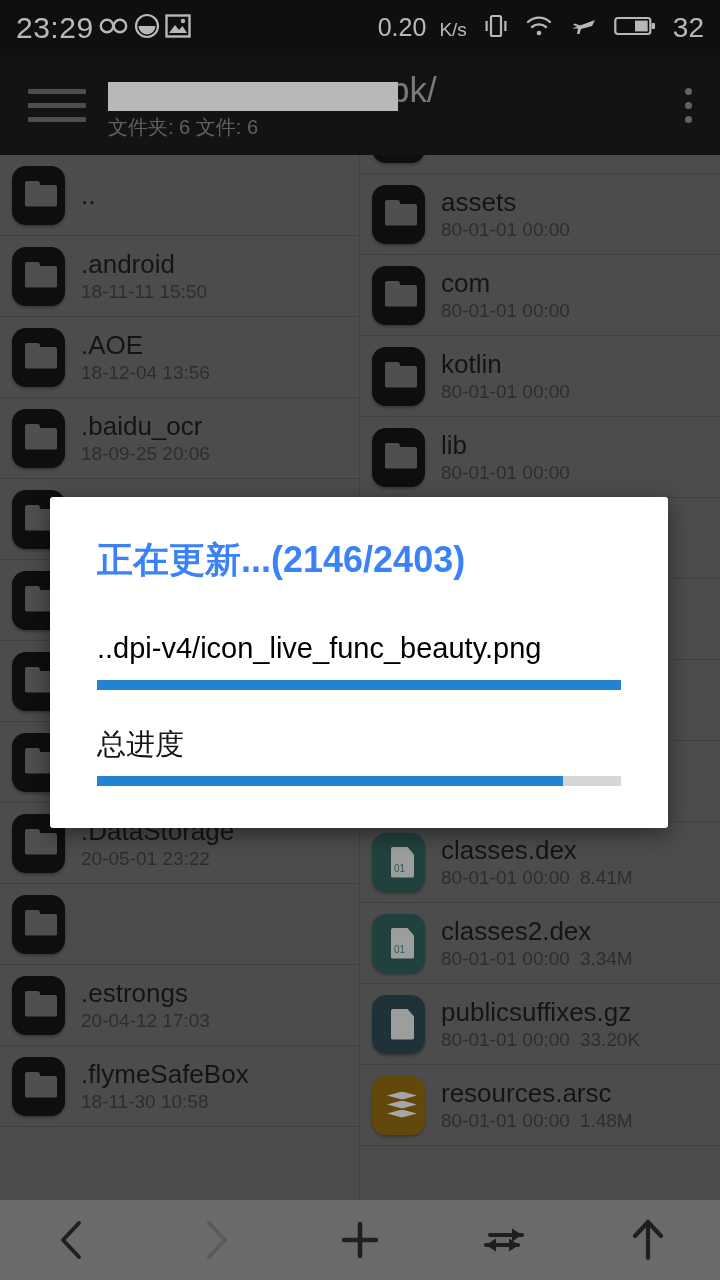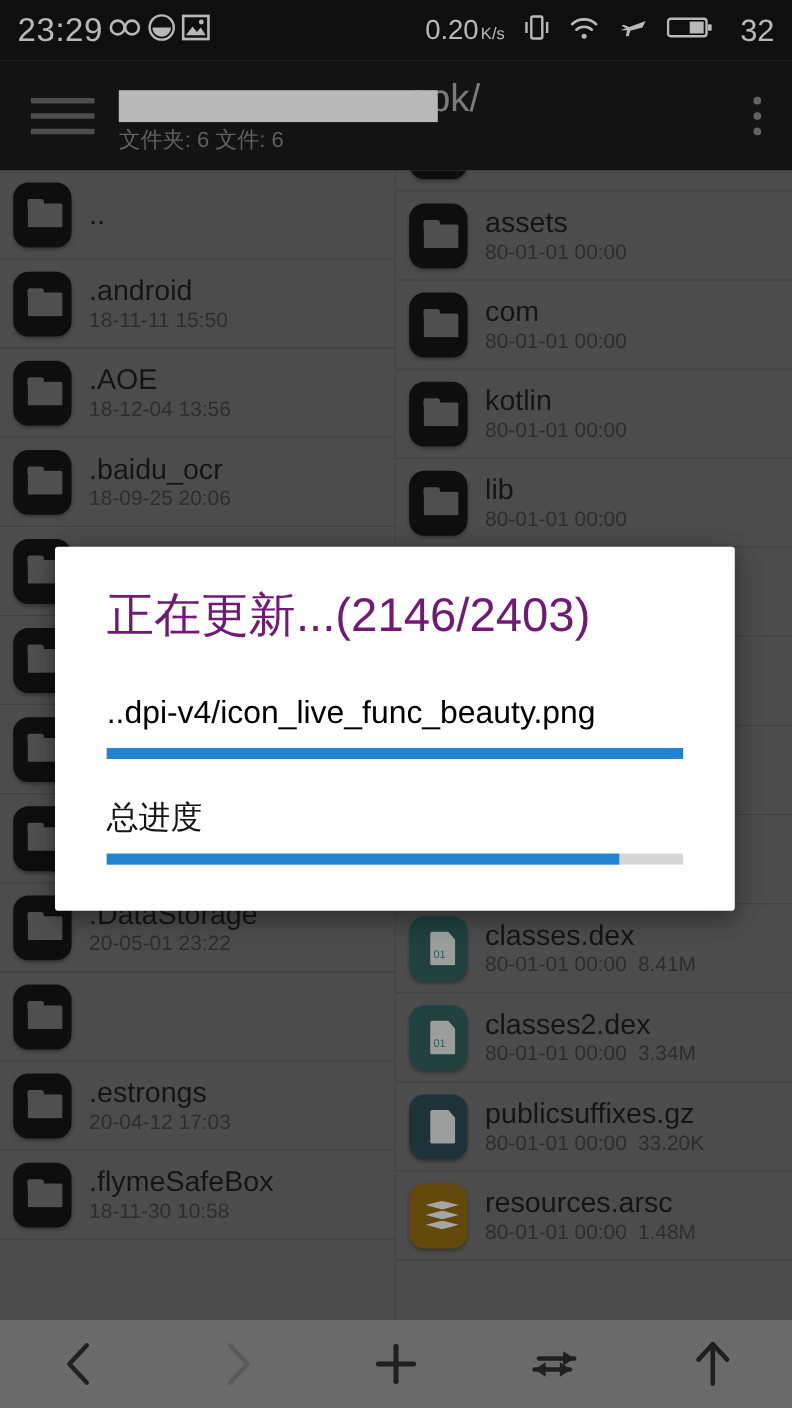--- a/index.html
+++ b/index.html
@@ -15,22 +15,22 @@
   .statusbar{
     position:absolute; top:0; left:0; width:720px; height:55px;
     background:#151515; color:#fff;
     display:flex; align-items:center; justify-content:space-between;
     padding:0 16px;
   }
   .sb-left{ display:flex; align-items:center; gap:5px; }
   .sb-right{ display:flex; align-items:center; gap:17px; }
   .sb-clock{ font-size:30px; letter-spacing:.5px; }
   .sb-speed{ font-size:25px; display:flex; align-items:baseline; }
-  .sb-speed .unit{ font-size:15px; margin-left:2px; }
-  .sb-batt-num{ font-size:28px; margin-left:8px; }
+  .sb-speed .unit{ font-size:19px; margin-left:13px; }
+  .sb-batt-num{ font-size:28px; margin-left:0; }
   .icn{ display:inline-block; }
 
   
   .header{
     position:absolute; top:55px; left:0; width:720px; height:100px;
     background:#1b1b1b;
     display:flex; align-items:center;
   }
   .hamburger{ width:58px; margin-left:28px; display:flex; flex-direction:column; gap:9px; cursor:pointer; }
   .hamburger span{ display:block; height:5px; background:#6d6d6d; border-radius:1px; }
@@ -120,21 +120,21 @@
   .navbtn{ flex:1; display:flex; align-items:center; justify-content:center; cursor:pointer; }
 
   
   .scrim{ position:absolute; inset:0; background:rgba(0,0,0,0.28); }
   .dialog{
     position:absolute; left:50px; top:497px; width:618px; height:331px;
     background:#fff; border-radius:3px;
     box-shadow:0 6px 22px rgba(0,0,0,.45);
     padding:44px 47px 0 47px;
   }
-  .dlg-title{ font-size:43px; color:#701a75; line-height:38px; font-weight:400; }
+  .dlg-title{ font-size:36px; color:#3b82f6; line-height:38px; font-weight:700; }
   .dlg-file{ font-size:29px; color:#000000; margin-top:52px; white-space:nowrap; line-height:34px; }
   .bar{ width:524px; height:10px; background:#d6d6d6; margin-top:15px; position:relative; border-radius:0; }
   .bar > span{ position:absolute; left:0; top:0; height:10px; background:#2183d2; display:block; }
   .dlg-total{ font-size:29px; color:#141414; margin-top:37px; line-height:34px; }
 </style>
 </head>
 <body>
 
 <div id="app">
 

